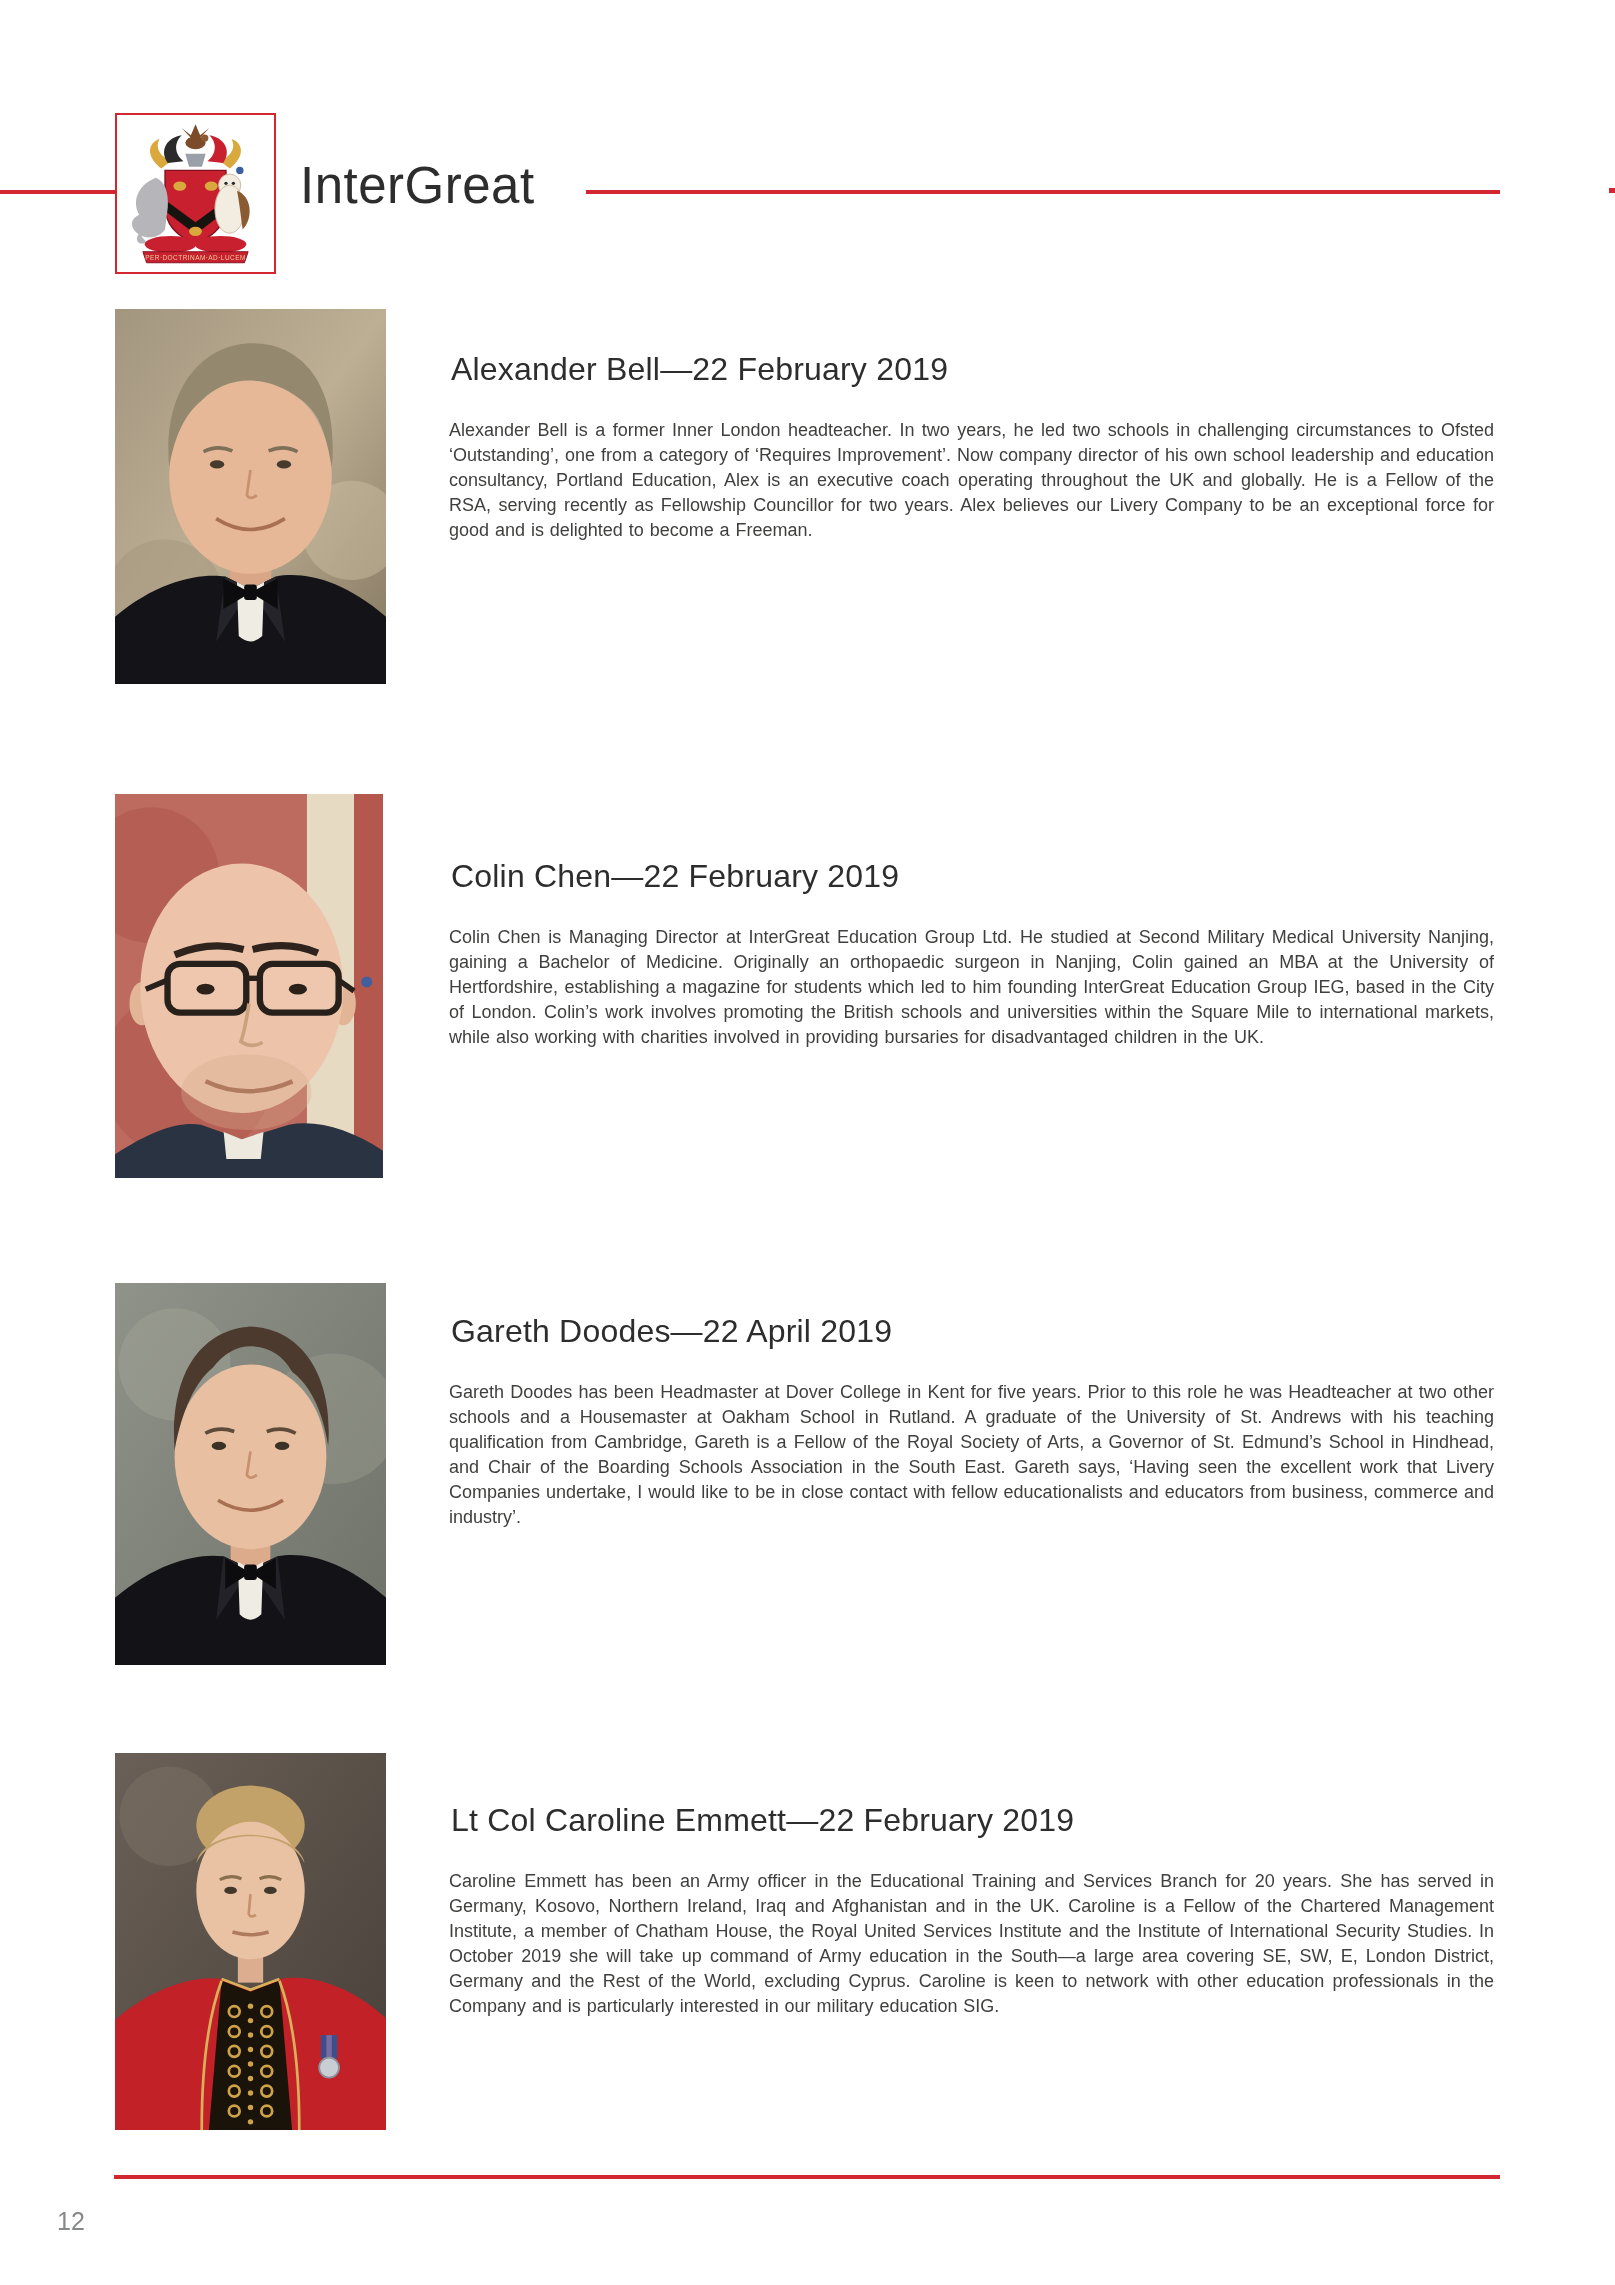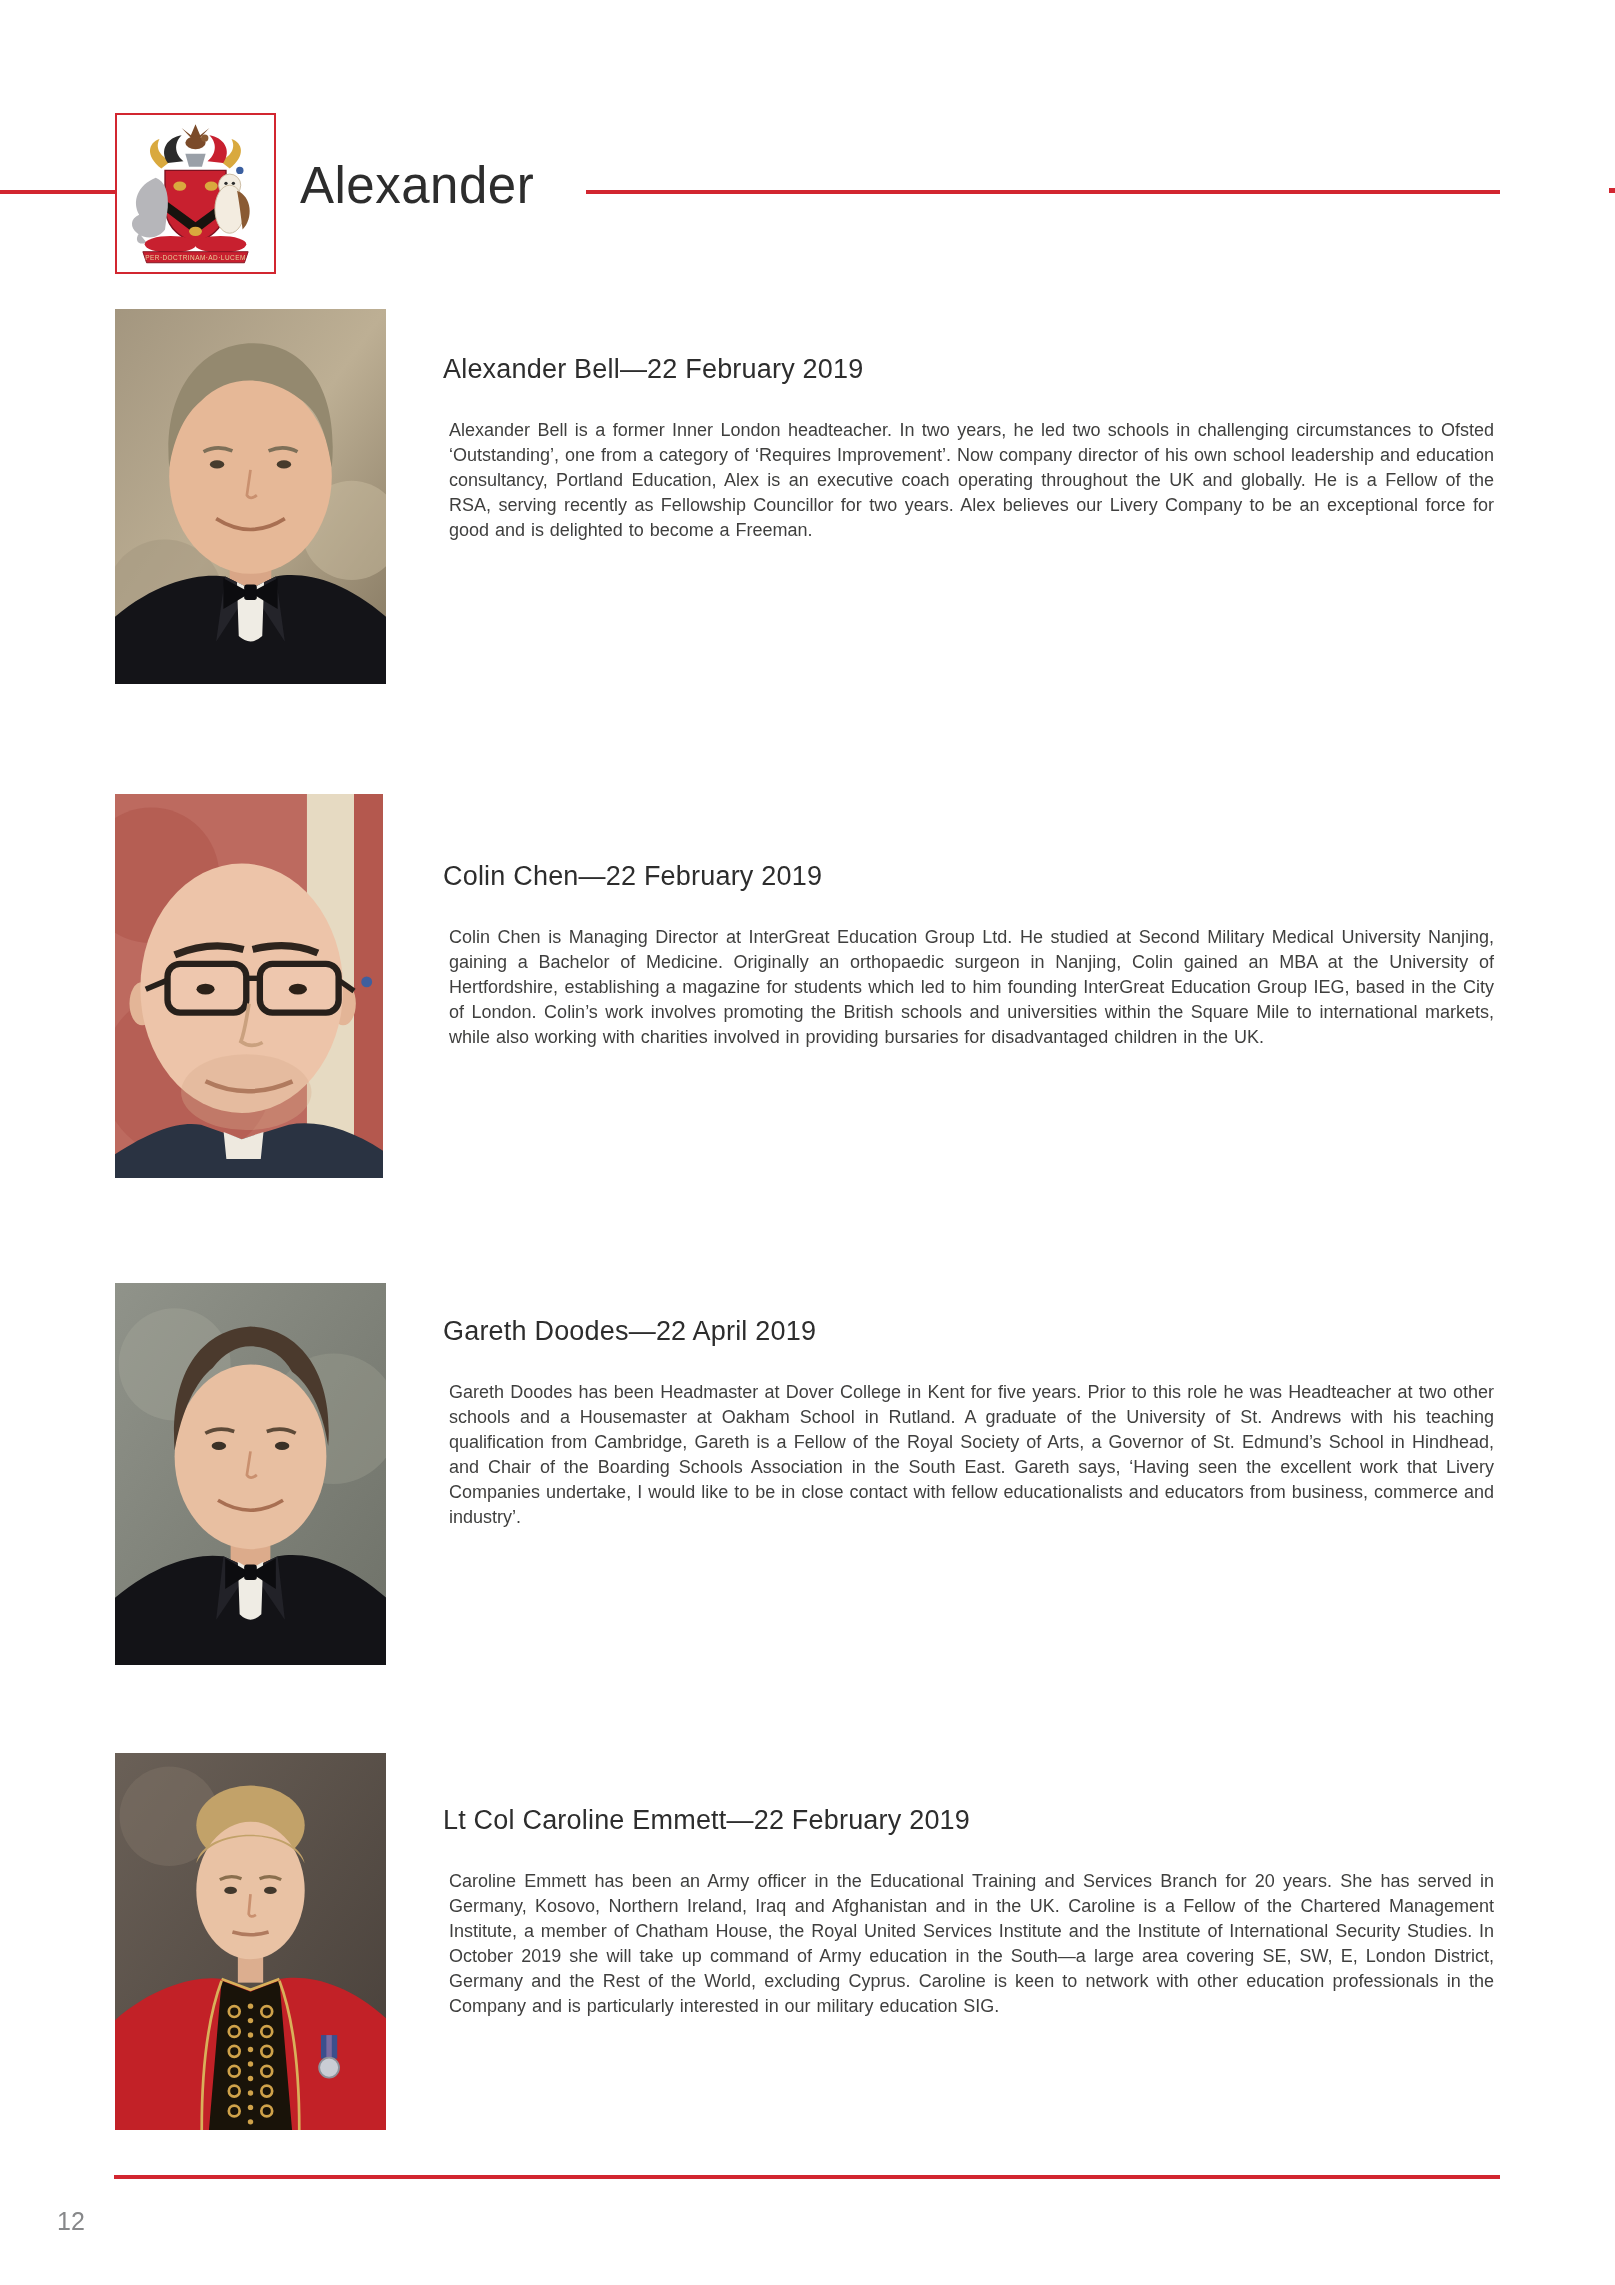--- a/index.html
+++ b/index.html
@@ -18,21 +18,21 @@
   .crest-box svg{width:100%;height:100%;display:block;}
   .page-title{
     position:absolute;left:300px;top:159px;
     font-size:51px;line-height:54px;font-weight:400;color:#2d2d2d;
     letter-spacing:0.5px;white-space:nowrap;
   }
   .photo{position:absolute;left:115px;overflow:hidden;background:#999;}
   .photo svg{width:100%;height:100%;display:block;}
   .entry-text{position:absolute;left:443px;width:1057px;color:#3f3f3e;}
   .entry-heading{
-    margin:0 0 31px 0;font-size:27px;line-height:36px;font-weight:400;
+    margin:0 0 31px 8px;font-size:32px;line-height:36px;font-weight:400;
     color:#2d2d2d;letter-spacing:0.2px;
   }
   .entry-body{
     margin:6px;font-size:18px;line-height:25px;
     text-align:justify;word-spacing:0.9px;color:#3f3f3e;
   }
   .page-number{
     position:absolute;left:50px;top:2207px;
     font-size:25px;color:#87888a;margin-left:7px;
   }
@@ -78,21 +78,21 @@
       <circle cx="133" cy="60" r="4" fill="#3b5fa0"></circle>
 
       <ellipse cx="58" cy="140" rx="28" ry="9" fill="#c8202f"></ellipse>
       <ellipse cx="112" cy="140" rx="28" ry="9" fill="#c8202f"></ellipse>
 
       <path d="M28,148 L142,148 L138,160 L32,160 Z" fill="#c8202f" stroke="#7e1220" stroke-width="1"></path>
       <text x="85" y="157" text-anchor="middle" font-size="7" font-family="Liberation Sans, sans-serif" fill="#e8cf9a" letter-spacing="0.5">PER·DOCTRINAM·AD·LUCEM</text>
     </svg>
   </div>
 
-  <div class="page-title">Alexander</div>
+  <div class="page-title">InterGreat</div>
 
   <div class="rule" style="left:586px;top:190px;width:914px;height:3.6px;"></div>
   <div class="edge-tick" style="left:1609px;top:188px;width:6.3px;height:4.5px;"></div>
 
   <div class="photo" style="top:309px;width:271px;height:375px;">
     <svg viewBox="0 0 300 415" preserveAspectRatio="none">
       <defs>
         <linearGradient id="bg1" x1="0" y1="0" x2="1" y2="1">
           <stop offset="0" stop-color="#a3967f"></stop>
             <stop offset="0.5" stop-color="#bdaf94"></stop>

